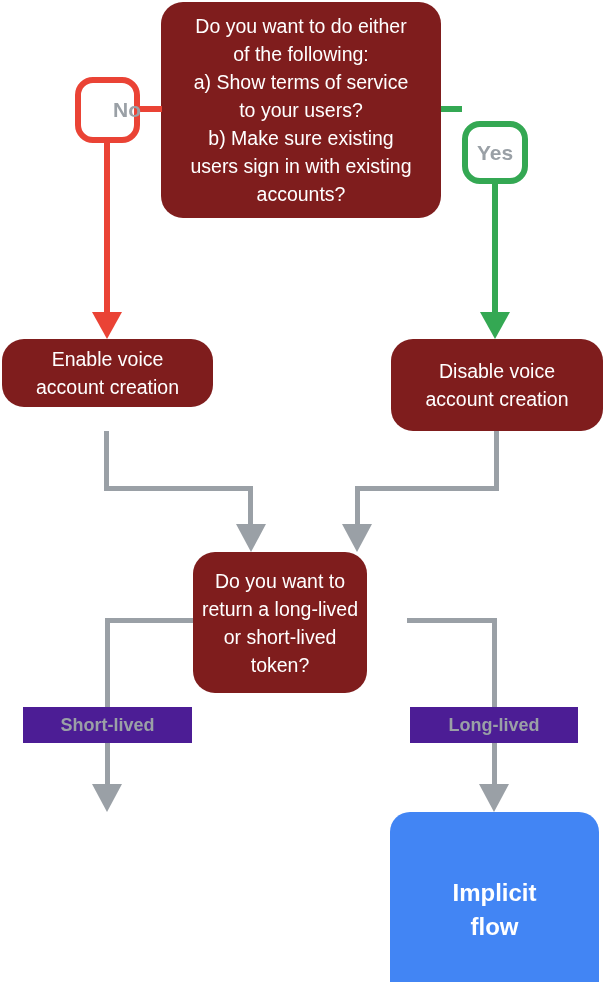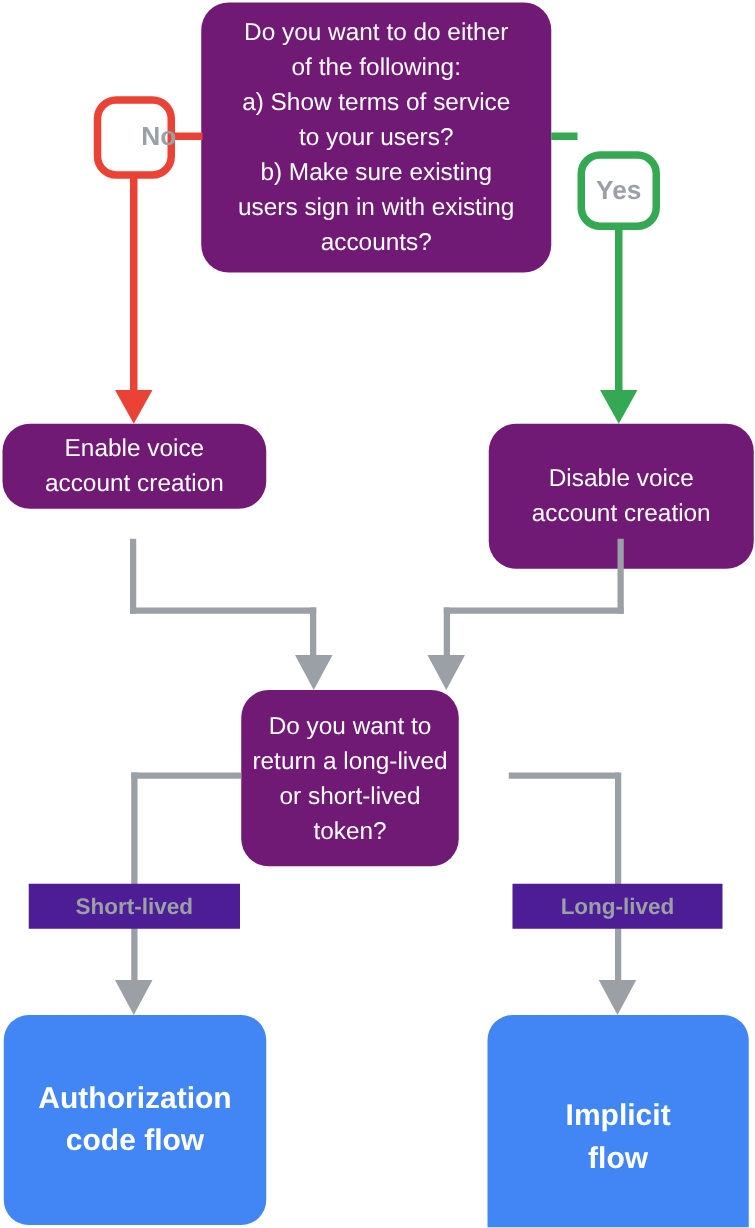--- a/index.html
+++ b/index.html
@@ -18,21 +18,21 @@
   
   .node {
     position: absolute;
     box-sizing: border-box;
     display: flex;
     align-items: center;
     justify-content: center;
     text-align: center;
   }
   .gray-box {
-    background: #701a75;
+    background: #7f1d1d;
     color: #ffffff;
     border-radius: 22px;
     font-size: 19.5px;
     line-height: 28px;
     font-weight: 500;
   }
   .blue-box {
     background: #4285F4;
     color: #ffffff;
     border-radius: 20px;
@@ -72,21 +72,21 @@
   }
   .arrow-down.gray  { border-top: 28px solid #9AA0A6; }
   .arrow-down.red   { border-top: 27px solid #EA4335; }
   .arrow-down.green { border-top: 27px solid #34A853; }
 
   
   #q1        { left: 161px; top: 2px;   width: 280px; height: 216px; }
   #no-badge  { left: 75px;  top: 77px;  width: 65px;  height: 66px; }
   #yes-badge { left: 462px; top: 77px;  width: 66px;  height: 63px; margin-top: 44px; }
   #enable-box  { left: 2px;   top: 339px; width: 211px; height: 68px; }
-  #disable-box { left: 391px; top: 339px; width: 212px; height: 116px; justify-content: center; }
+  #disable-box { left: 391px; top: 339px; width: 212px; height: 92px; justify-content: center; }
   #q2        { left: 193px; top: 552px; width: 174px; height: 141px; }
   #short-label { left: 23px;  top: 707px; width: 169px; height: 36px; }
   #long-label  { left: 410px; top: 707px; width: 168px; height: 36px; }
   #auth-box     { left: 3px;   top: 812px; width: 210px; height: 168px; }
   #implicit-box { left: 390px; top: 812px; width: 209px; height: 196px; }
 </style>
 </head>
 <body>
 
 <div class="canvas">
@@ -153,23 +153,19 @@
   </div>
 
   <div id="short-label" class="node edge-label">
     <span>Short-lived</span>
   </div>
 
   <div id="long-label" class="node edge-label">
     <span>Long-lived</span>
   </div>
 
-  <div id="auth-box" class="node blue-box">
-    <span class="pre">Authorization
-code flow</span>
-  </div>
 
   <div id="implicit-box" class="node blue-box">
     <span class="pre">Implicit
 flow</span>
   </div>
 
 </div>
 
 </body></html>

